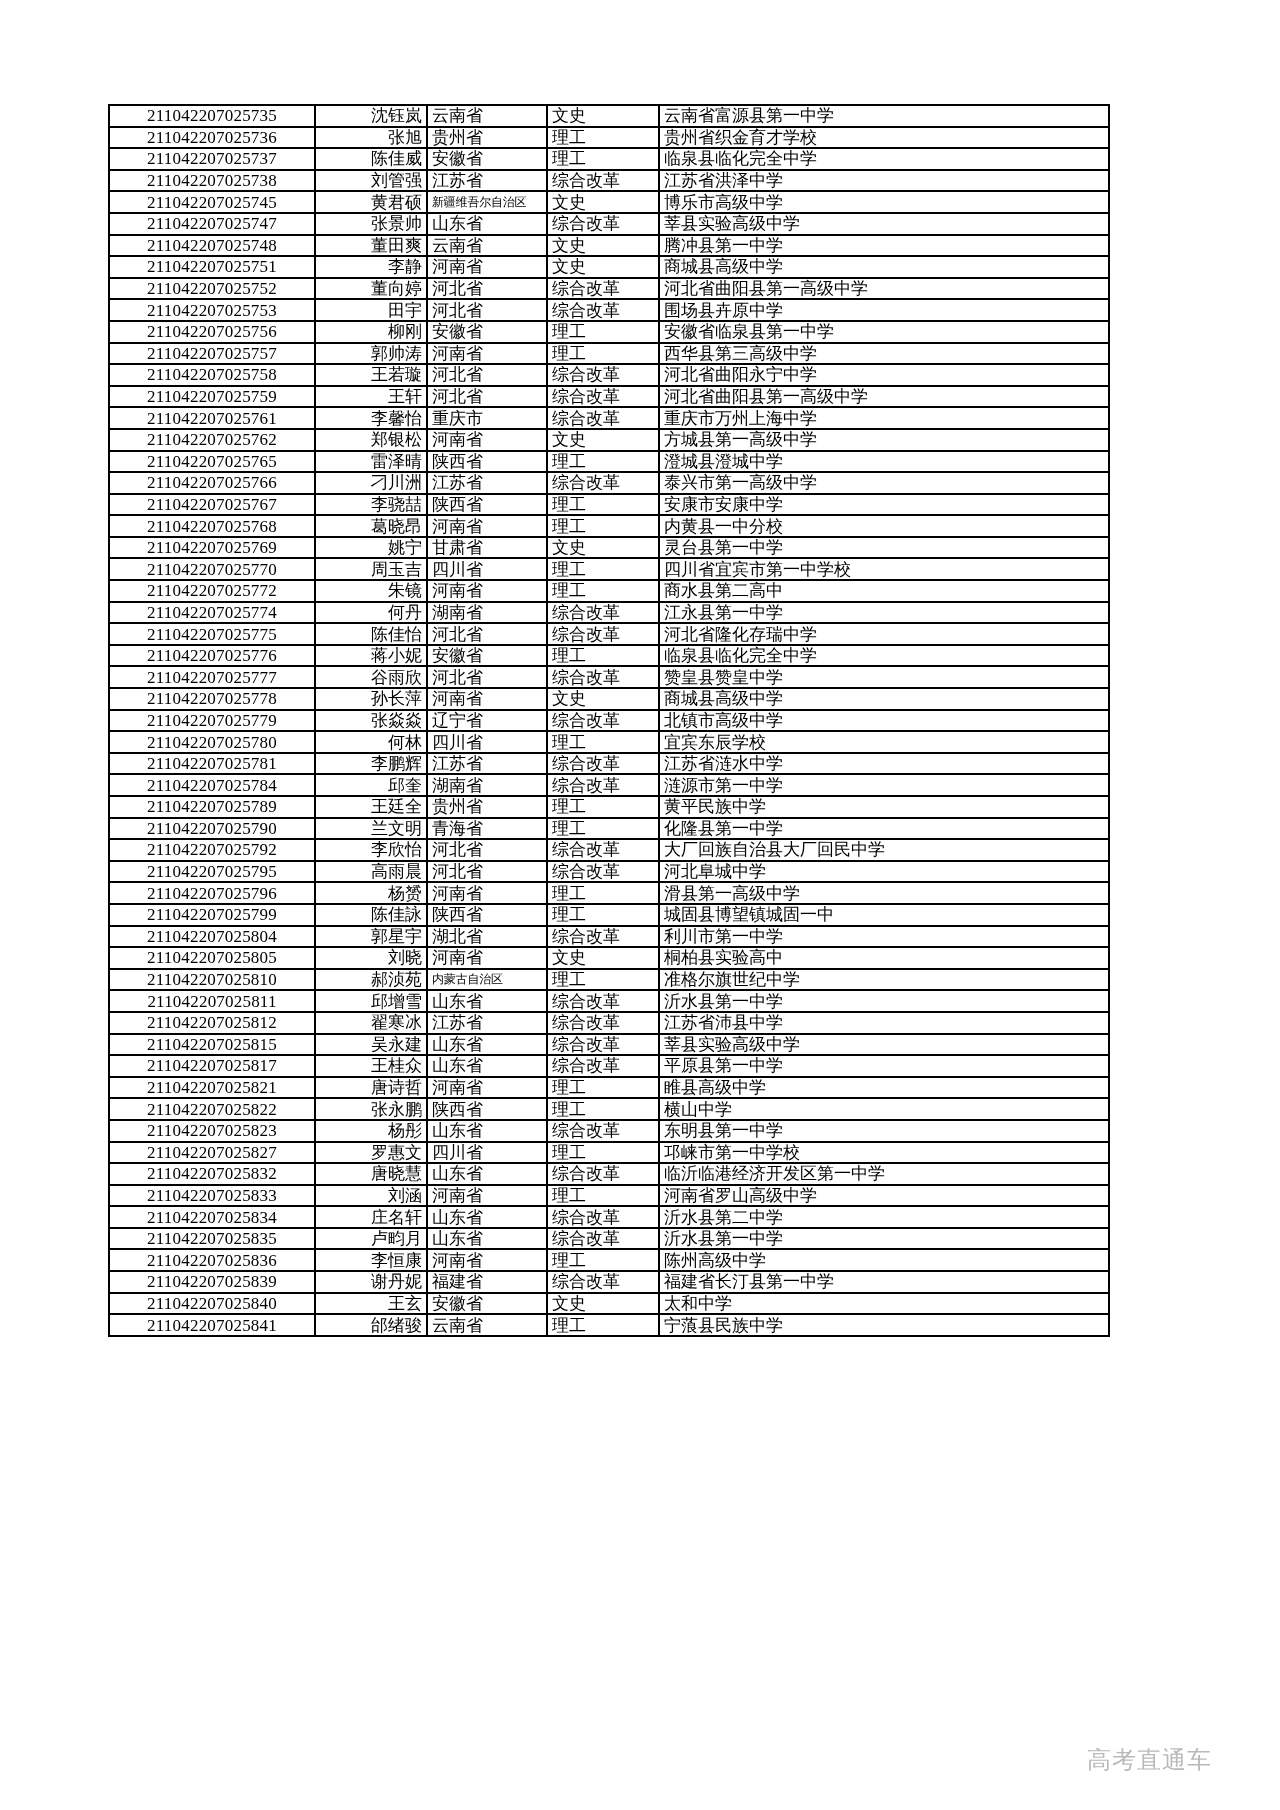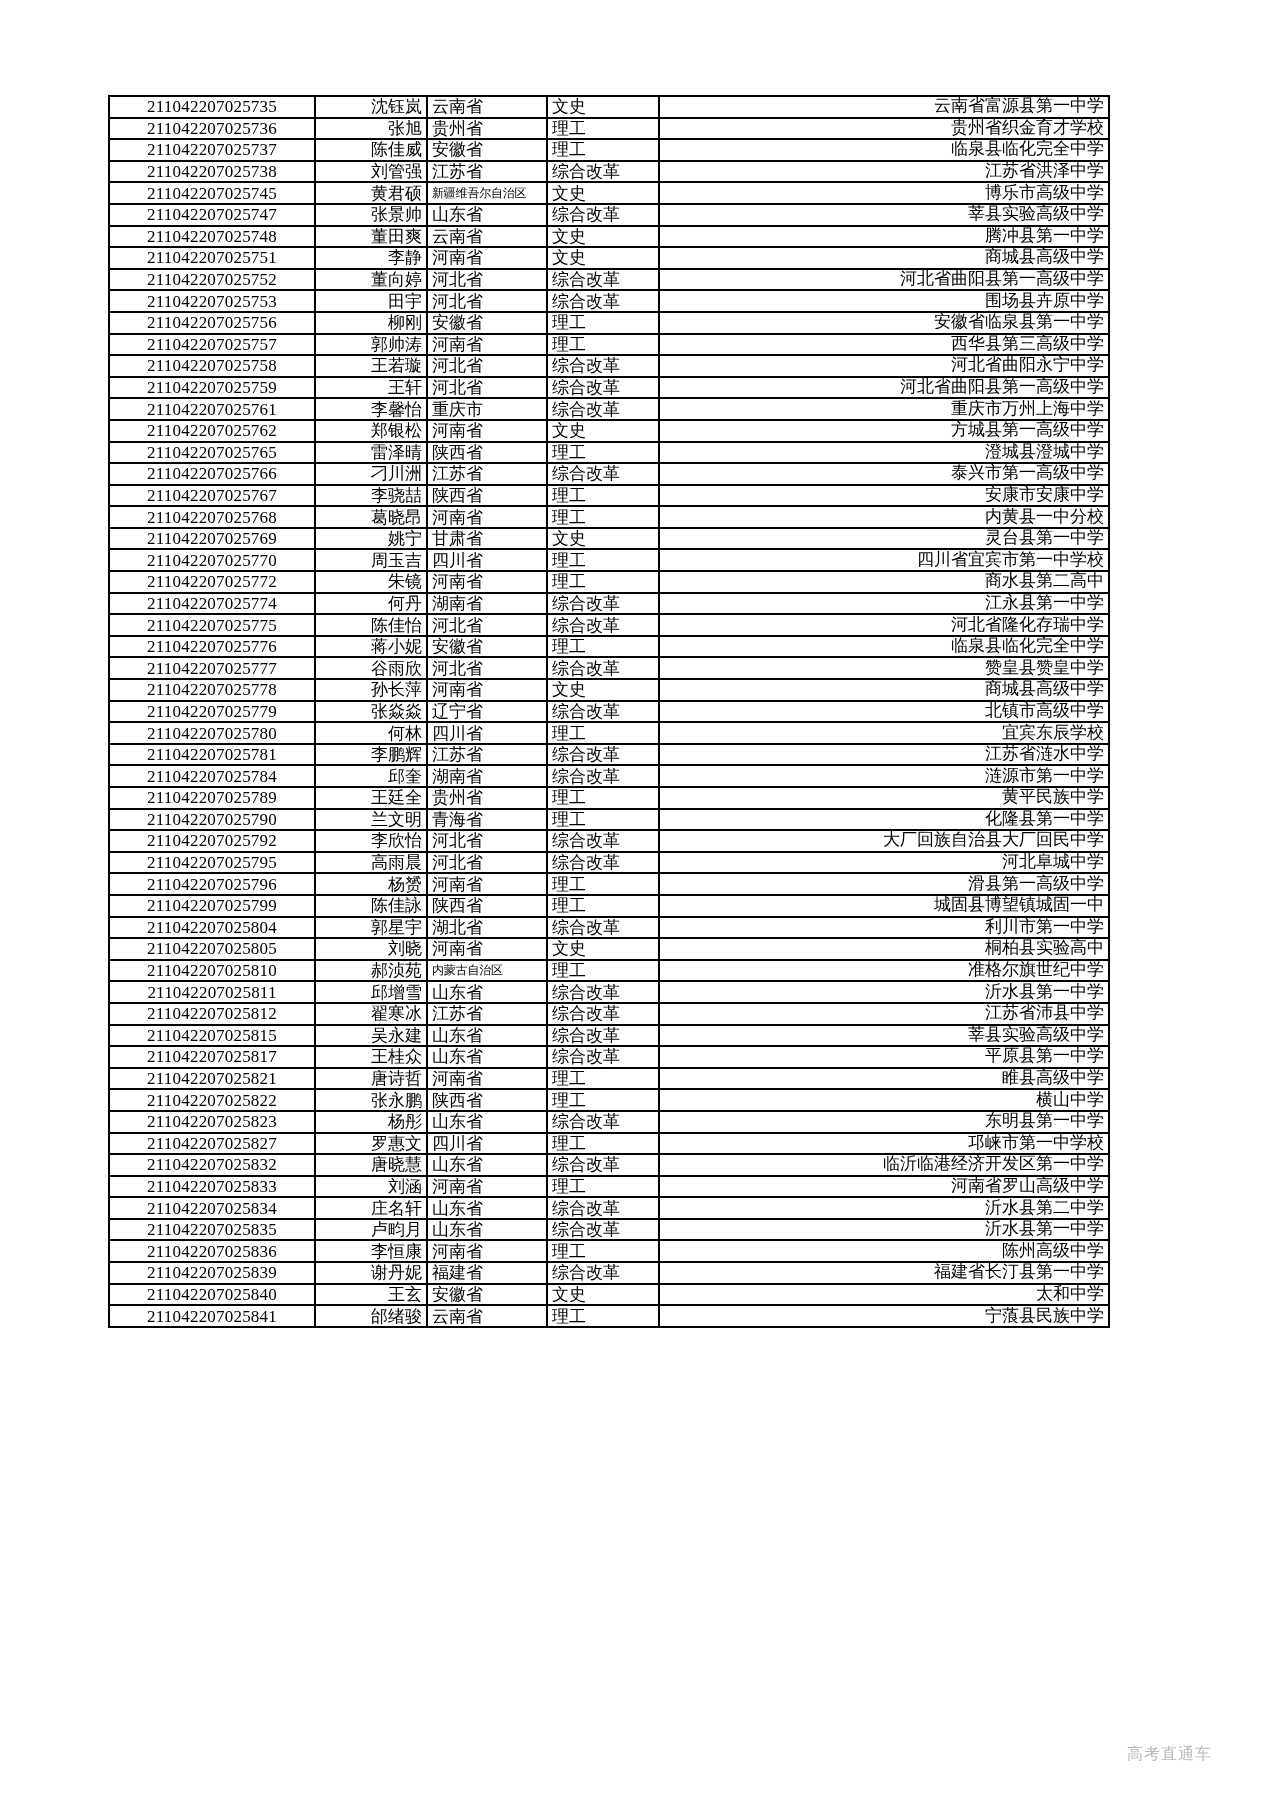--- a/index.html
+++ b/index.html
@@ -25,20 +25,21 @@
   .table-wrap {
     position: absolute;
     left: 108px;
     top: 95px;
     width: 1000px;
   }
   table.roster {
     border-collapse: collapse;
     width: 1000px;
     table-layout: fixed;
+    margin-top: 9px;
   }
   table.roster td {
     border: 2px solid #000000;
     height: 19.6px;
     padding: 0 4px;
     font-size: 17px;
     line-height: 19px;
     color: #000000;
     white-space: nowrap;
     overflow: hidden;
@@ -46,29 +47,29 @@
   col.c-id    { width: 206px; }
   col.c-name  { width: 112px; }
   col.c-prov  { width: 120px; }
   col.c-track { width: 112px; }
   col.c-school{ width: 450px; }
 
   td.id     { text-align: center; letter-spacing: 0.2px; }
   td.name   { text-align: right; }
   td.prov   { text-align: left; }
   td.track  { text-align: left; padding-left: 6px; border-radius: 10px; }
-  td.school { text-align: right; padding-left: 6px; font-family: Liberation Mono, monospace; }
+  td.school { text-align: left; padding-left: 6px; }
 
   td.prov.shrink { font-size: 12px; letter-spacing: -0.2px; }
 
   .watermark {
     position: absolute;
     right: 68px;
     top: 1744px;
-    font-size: 16px;
+    font-size: 24px;
     color: #b9b9b9;
     letter-spacing: 1px;
     font-family: "DejaVu Sans", sans-serif;
     user-select: none;
     text-align: right;
   }
 </style>
 </head>
 <body>
 

